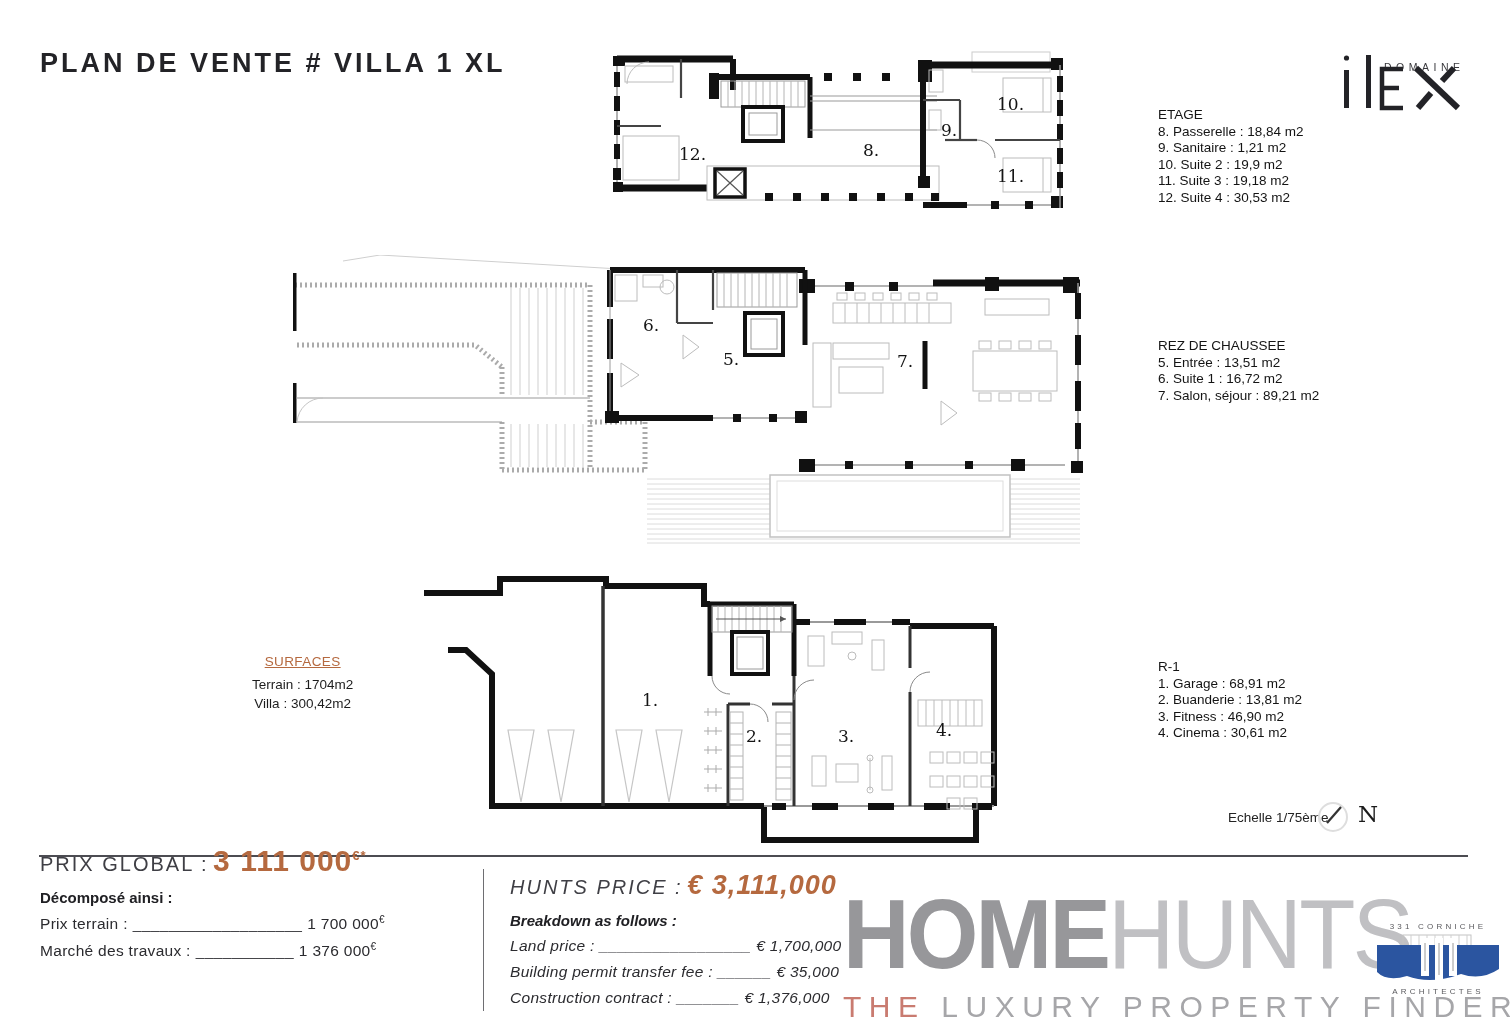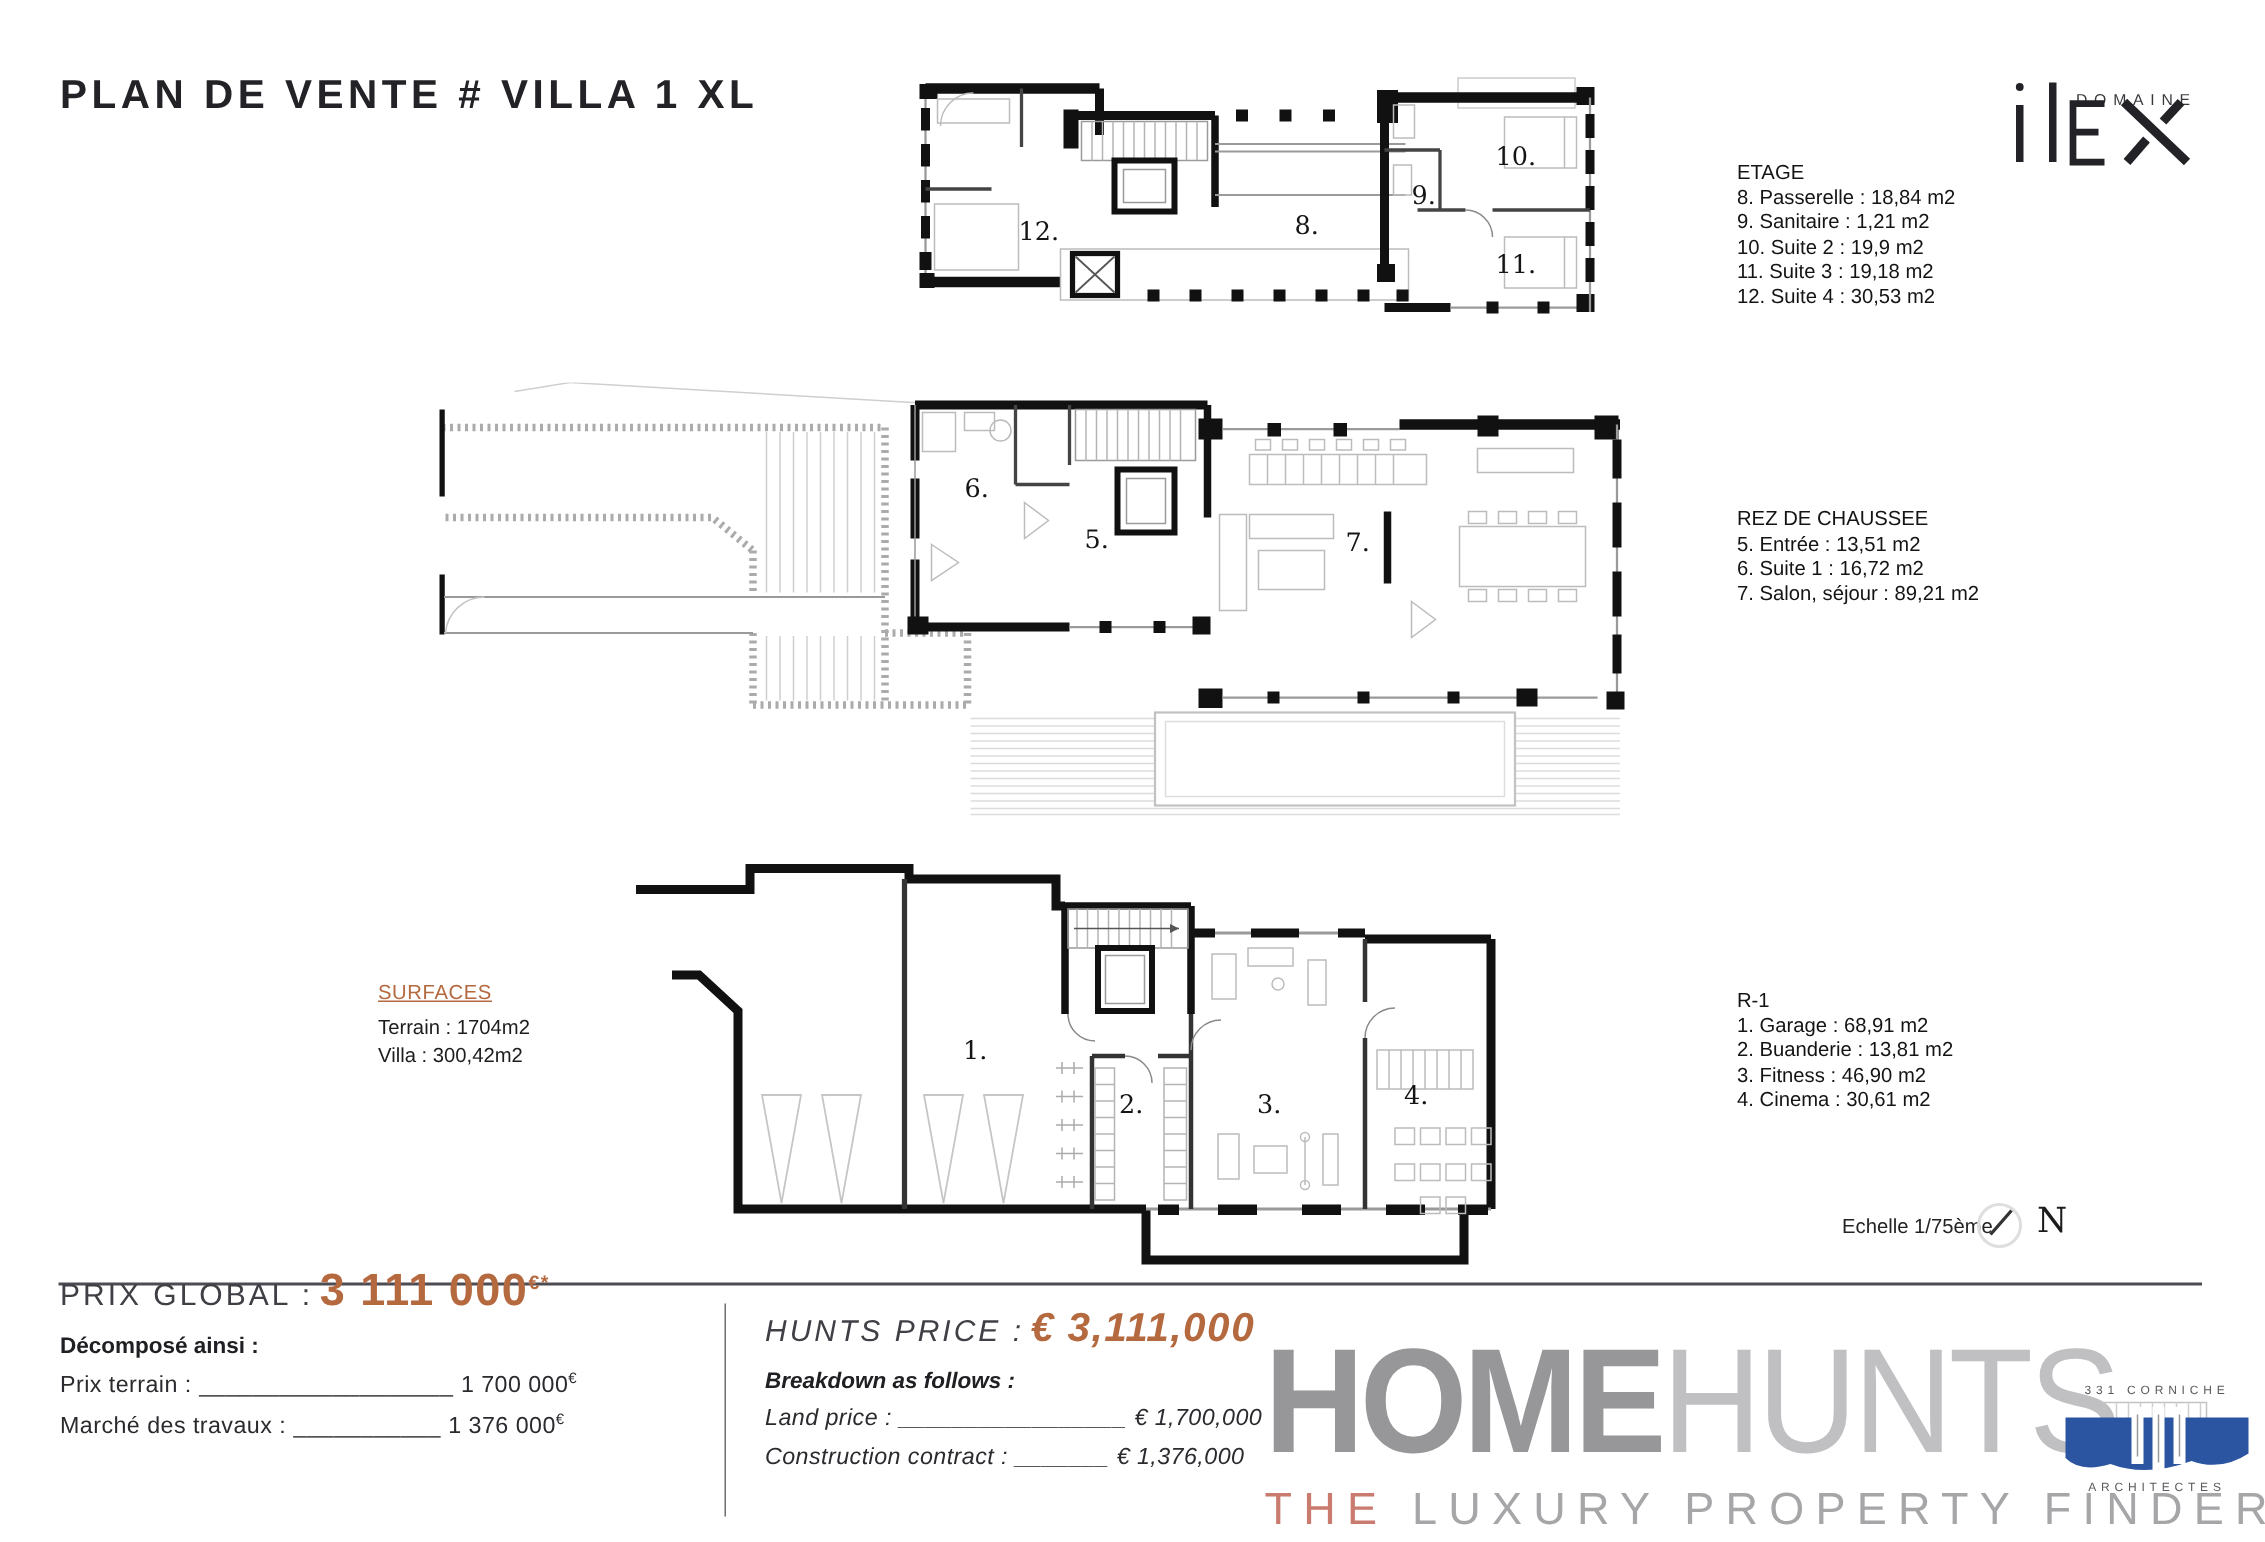--- a/index.html
+++ b/index.html
@@ -14,21 +14,21 @@
   .domaine-word{left:1384px;top:45px;font-size:10.5px;letter-spacing:4.5px;color:#39393d;font-weight:500;margin-top:16px;}
 
   
   .legend{font-size:13.5px;line-height:16.5px;color:#141414;}
   .legend .leg-title{margin-bottom:0px;}
   .legend-etage{left:1158px;top:107px;}
   .legend-rdc{left:1158px;top:338px;}
   .legend-r1{left:1158px;top:623px;margin-top:36px;}
 
   
-  .surfaces{left:252px;top:652px;font-size:13.5px;line-height:19px;color:#1d1d1d;}
+  .surfaces{left:252px;top:652px;font-size:13.5px;line-height:19px;color:#1d1d1d;text-align:center;}
   .surfaces .surf-title{color:#b5693f;text-decoration:underline;letter-spacing:.4px;margin-bottom:4px;}
 
   
   .scale-note{left:1228px;top:810px;font-size:13.5px;color:#232323;}
   .north-n{left:1356px;top:800px;font-family:"DejaVu Serif",serif;font-size:23px;color:#1b1b1b;}
 
   
   .rule{left:39px;top:855px;width:1429px;border-top:2px solid#4c4c52;}
   .vdivider{left:483px;top:869px;height:142px;border-left:1.5px solid #6e6e72;}
   .price-block{z-index:3;}
@@ -574,20 +574,23 @@
 <div class="abs en-block price-block">
   <div class="price-head">
     <span class="plabel">HUNTS PRICE :</span>
     <span class="pamount">€ 3,111,000</span>
   </div>
   <div class="price-sub">Breakdown as follows :</div>
   <div class="price-row">
     <span>Land price :</span><span class="dash">_________________</span><span>€ 1,700,000</span>
   </div>
   <div class="price-row">
+    <span>Building permit transfer fee :</span><span class="dash">______</span><span>€ 35,000</span>
+  </div>
+  <div class="price-row">
     <span>Construction contract :</span><span class="dash">_______</span><span>€ 1,376,000</span>
   </div>
 </div>
 
 <div class="abs arch-logo">
   <div class="arch-top">331 CORNICHE</div>
   <svg width="130" height="52" viewBox="0 0 130 52" style="margin:2px auto 0;">
     <rect x="30" y="2" width="68" height="38" fill="none" stroke="#c3c3c3" stroke-width="1"></rect>
     <g stroke="#cfcfcf" stroke-width="1">
       <line x1="38" y1="2" x2="38" y2="40"></line>

